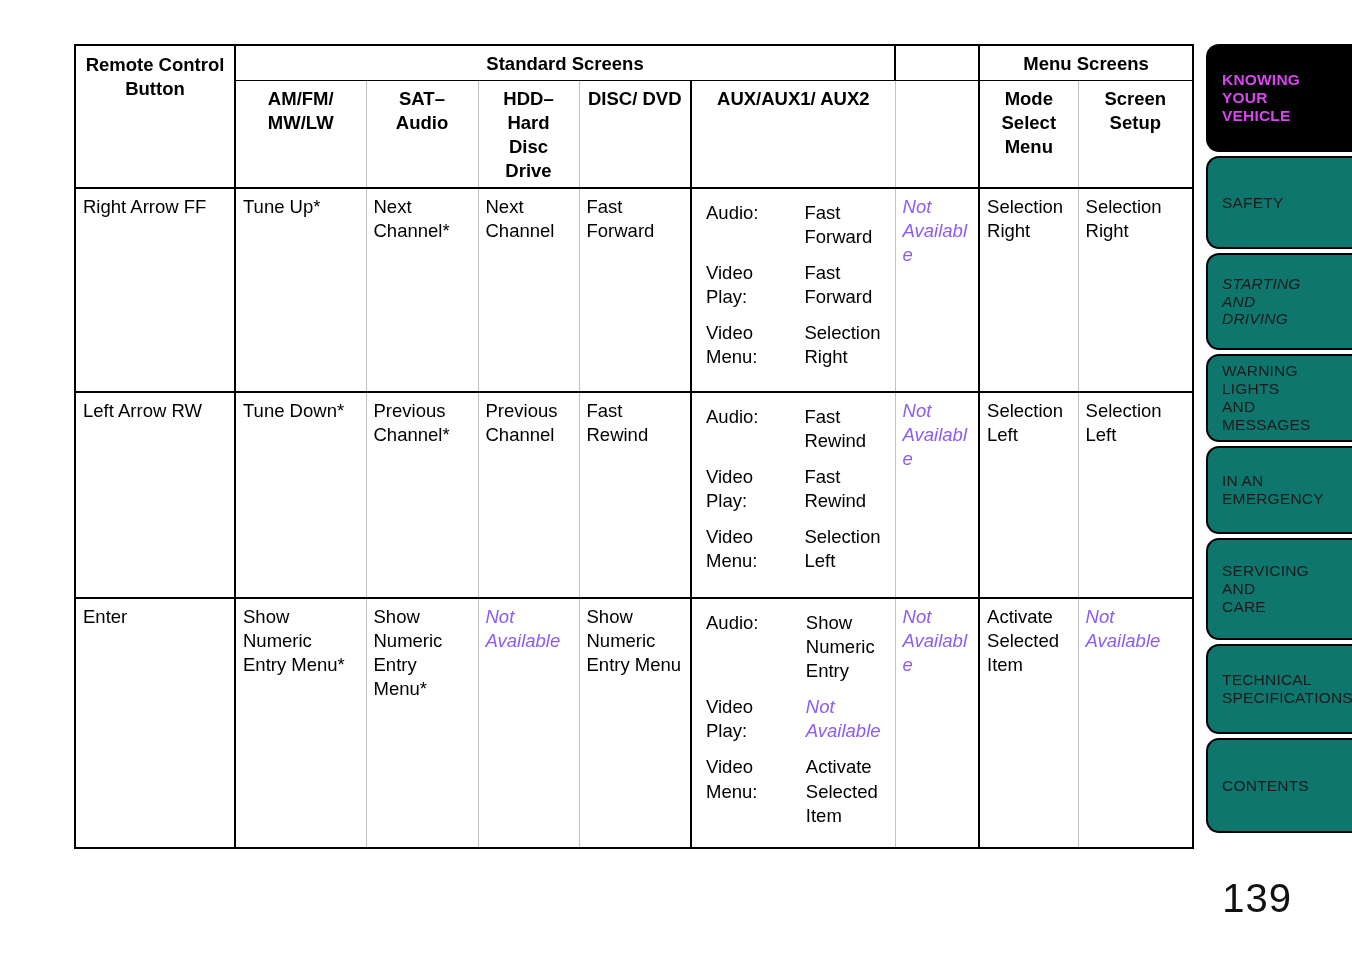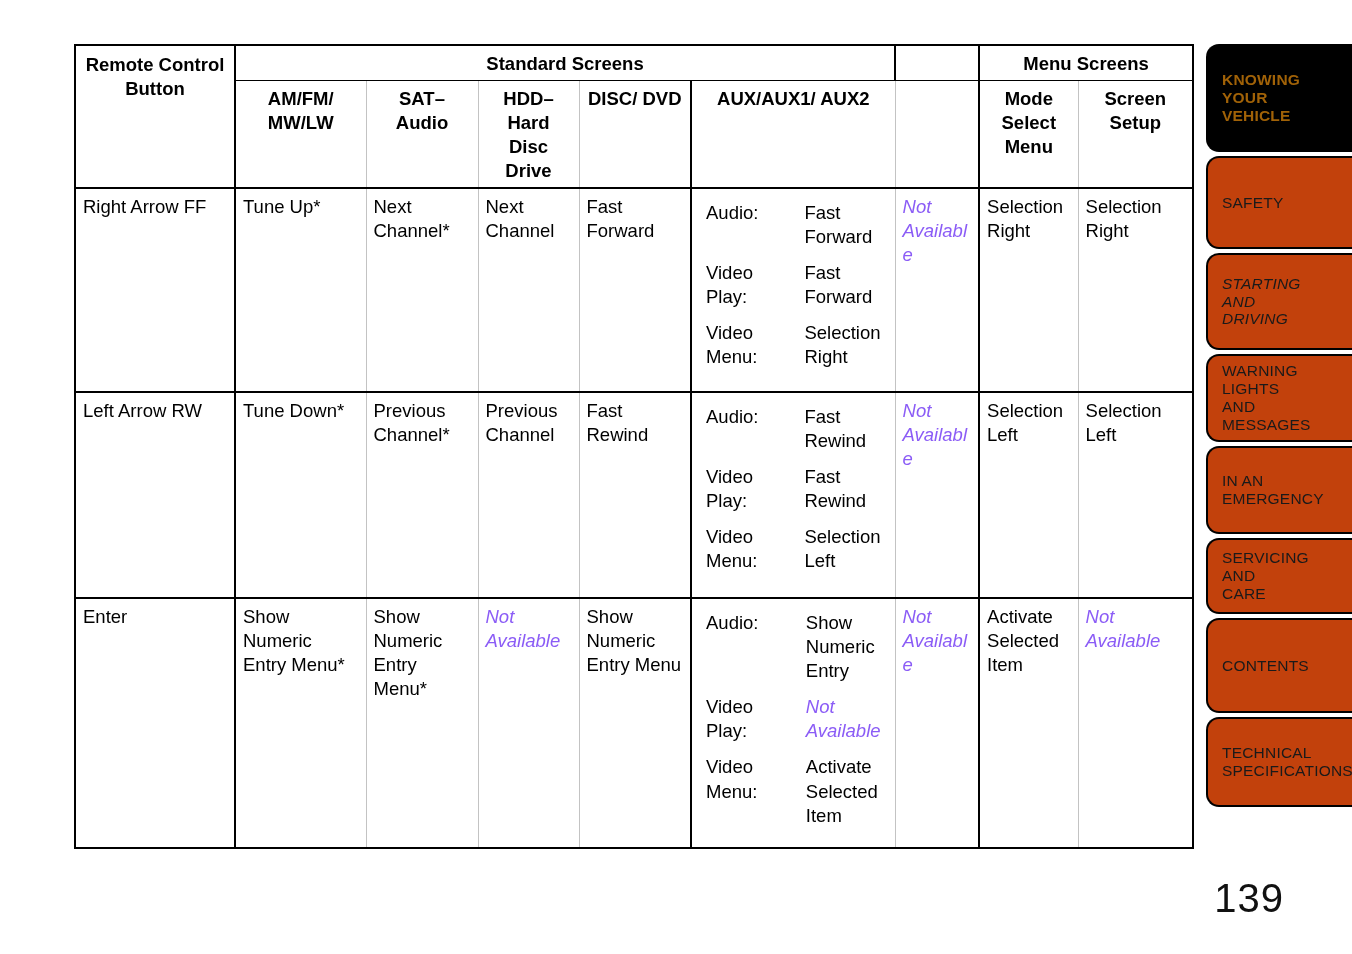--- a/index.html
+++ b/index.html
@@ -123,60 +123,60 @@
   #tabs {
     position: absolute;
     left: 1206px;
     top: 44px;
     width: 146px;
   }
   .tab {
     position: relative;
     box-sizing: border-box;
     width: 146px;
-    background: #c2410c;
+    background: #0f766e;
     border: 2.5px solid #000;
     border-right: none;
     border-top-left-radius: 13px;
     border-bottom-left-radius: 13px;
     padding: 12px 8px 12px 14px;
     margin-bottom: 4px;
     color: #1a1a1a;
     font-size: 15.5px;
     line-height: 1.16;
     letter-spacing: 0.2px;
     font-family: "Liberation Sans", sans-serif;
     display: flex;
     align-items: center;
   }
   .tab.active {
     background: #000000;
-    color: #a16207;
+    color: #d946ef;
     font-weight: bold;
     border-color: #000;
   }
   .tab .tab-label {
     display: block;
     white-space: pre-line;
   }
 
   
   .tab-h1 { height: 108px; }
   .tab-h2 { height: 93px;  }
   .tab-h3 { height: 97px; font-style: italic;  }
   .tab-h4 { height: 88px; }
   .tab-h5 { height: 88px;  }
-  .tab-h6 { height: 76px; }
+  .tab-h6 { height: 102px; }
   .tab-h7 { height: 90px;  }
   .tab-h8 { height: 95px;  }
 
   
   #page-number {
     position: absolute;
-    right: 68px;
+    right: 60px;
     top: 878px;
     font-size: 40px;
     line-height: 1;
     color: #111;
     font-family: "Liberation Sans", sans-serif;
     letter-spacing: 1px;
   }
 </style>
 </head>
 <body>
@@ -333,24 +333,24 @@
     </div>
     <div class="tab tab-h5">
       <span class="tab-label">IN AN
 EMERGENCY</span>
     </div>
     <div class="tab tab-h6">
       <span class="tab-label">SERVICING
 AND
 CARE</span>
     </div>
-    <div class="tab tab-h8">
-      <span class="tab-label">CONTENTS</span>
-    </div>
     <div class="tab tab-h7">
       <span class="tab-label">TECHNICAL
 SPECIFICATIONS</span>
     </div>
+    <div class="tab tab-h8">
+      <span class="tab-label">CONTENTS</span>
+    </div>
   </div>
 
   <div id="page-number">139</div>
 
 </div>
 
 </body></html>

